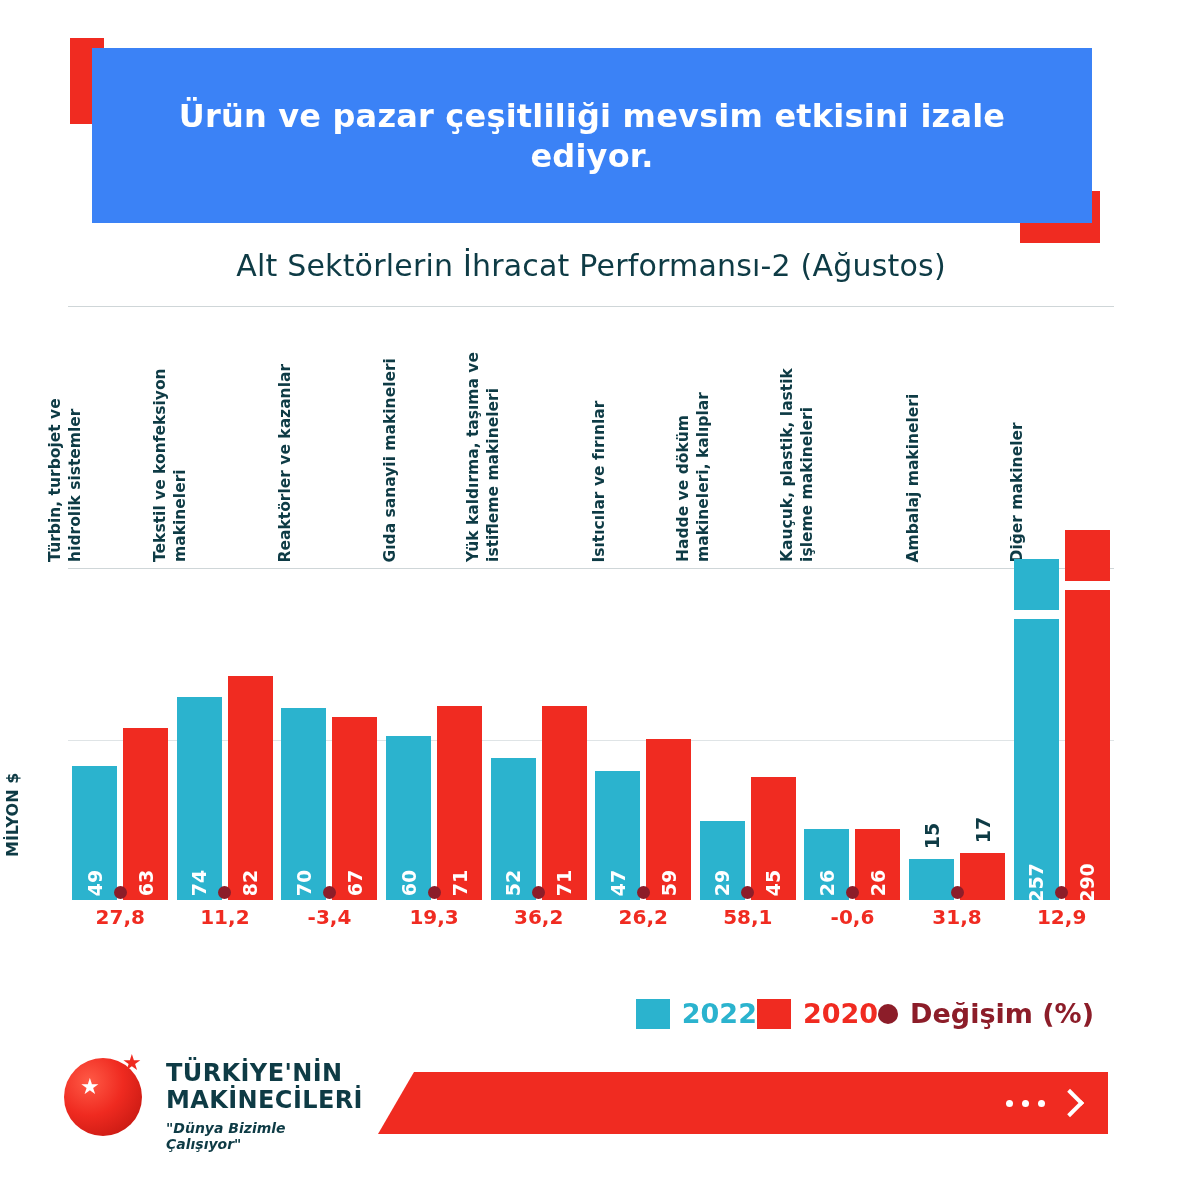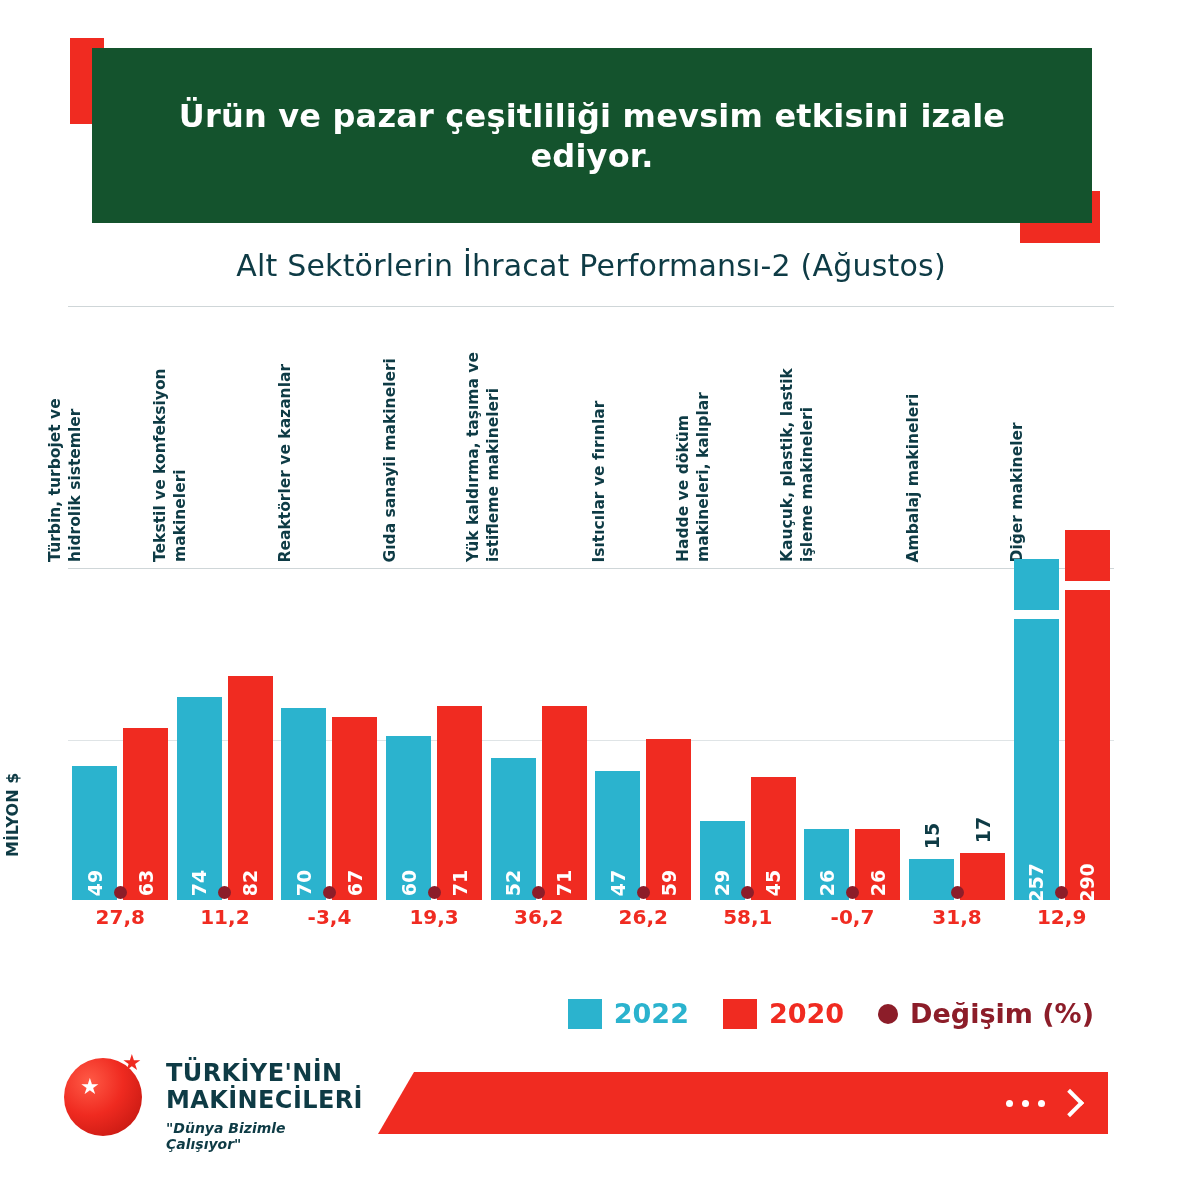--- a/index.html
+++ b/index.html
@@ -31,21 +31,21 @@
   .banner-corner-br {
     position: absolute;
     right: 0; bottom: 0;
     width: 80px; height: 52px;
     background: #f02b21;
   }
   .banner-box {
     position: absolute;
     left: 22px; top: 10px;
     width: 1000px; height: 175px;
-    background: #14532d;
+    background: #3b82f6;
     display: flex;
     align-items: center;
     justify-content: flex-start;
     padding: 0 40px;
   }
   .banner-title {
     color: #ffffff;
     font-size: 32px;
     font-weight: bold;
     text-align: center;
@@ -188,21 +188,20 @@
     width: 13px; height: 13px; border-radius: 50%;
     background: #8c1d29;
   }
 
   
   .legend {
     position: absolute;
     right: 88px; top: 998px;
     display: flex;
     align-items: center;
-    gap: 34px;
   }
   .legend-item { display: flex; align-items: center; gap: 12px; }
   .swatch { width: 34px; height: 30px; }
   .sw-2022 { background: #2bb3ce; }
   .sw-2023 { background: #f02b21; }
   .legend-dot {
     width: 20px; height: 20px; border-radius: 50%;
     background: #8c1d29;
   }
   .legend-text { font-size: 27px; font-weight: bold; }
@@ -478,21 +477,21 @@
     </div>
 
   <div class="change-row" id="change-row">
       <div class="change-cell">27,8</div>
       <div class="change-cell">11,2</div>
       <div class="change-cell">-3,4</div>
       <div class="change-cell">19,3</div>
       <div class="change-cell">36,2</div>
       <div class="change-cell">26,2</div>
       <div class="change-cell">58,1</div>
-      <div class="change-cell">-0,7</div>
+      <div class="change-cell">-0,6</div>
       <div class="change-cell">31,8</div>
       <div class="change-cell">12,9</div>
     </div>
 
   <div class="legend">
     <div class="legend-item">
       <span class="swatch sw-2022"></span>
       <span class="legend-text lt-2022">2022</span>
     </div>
     <div class="legend-item">

